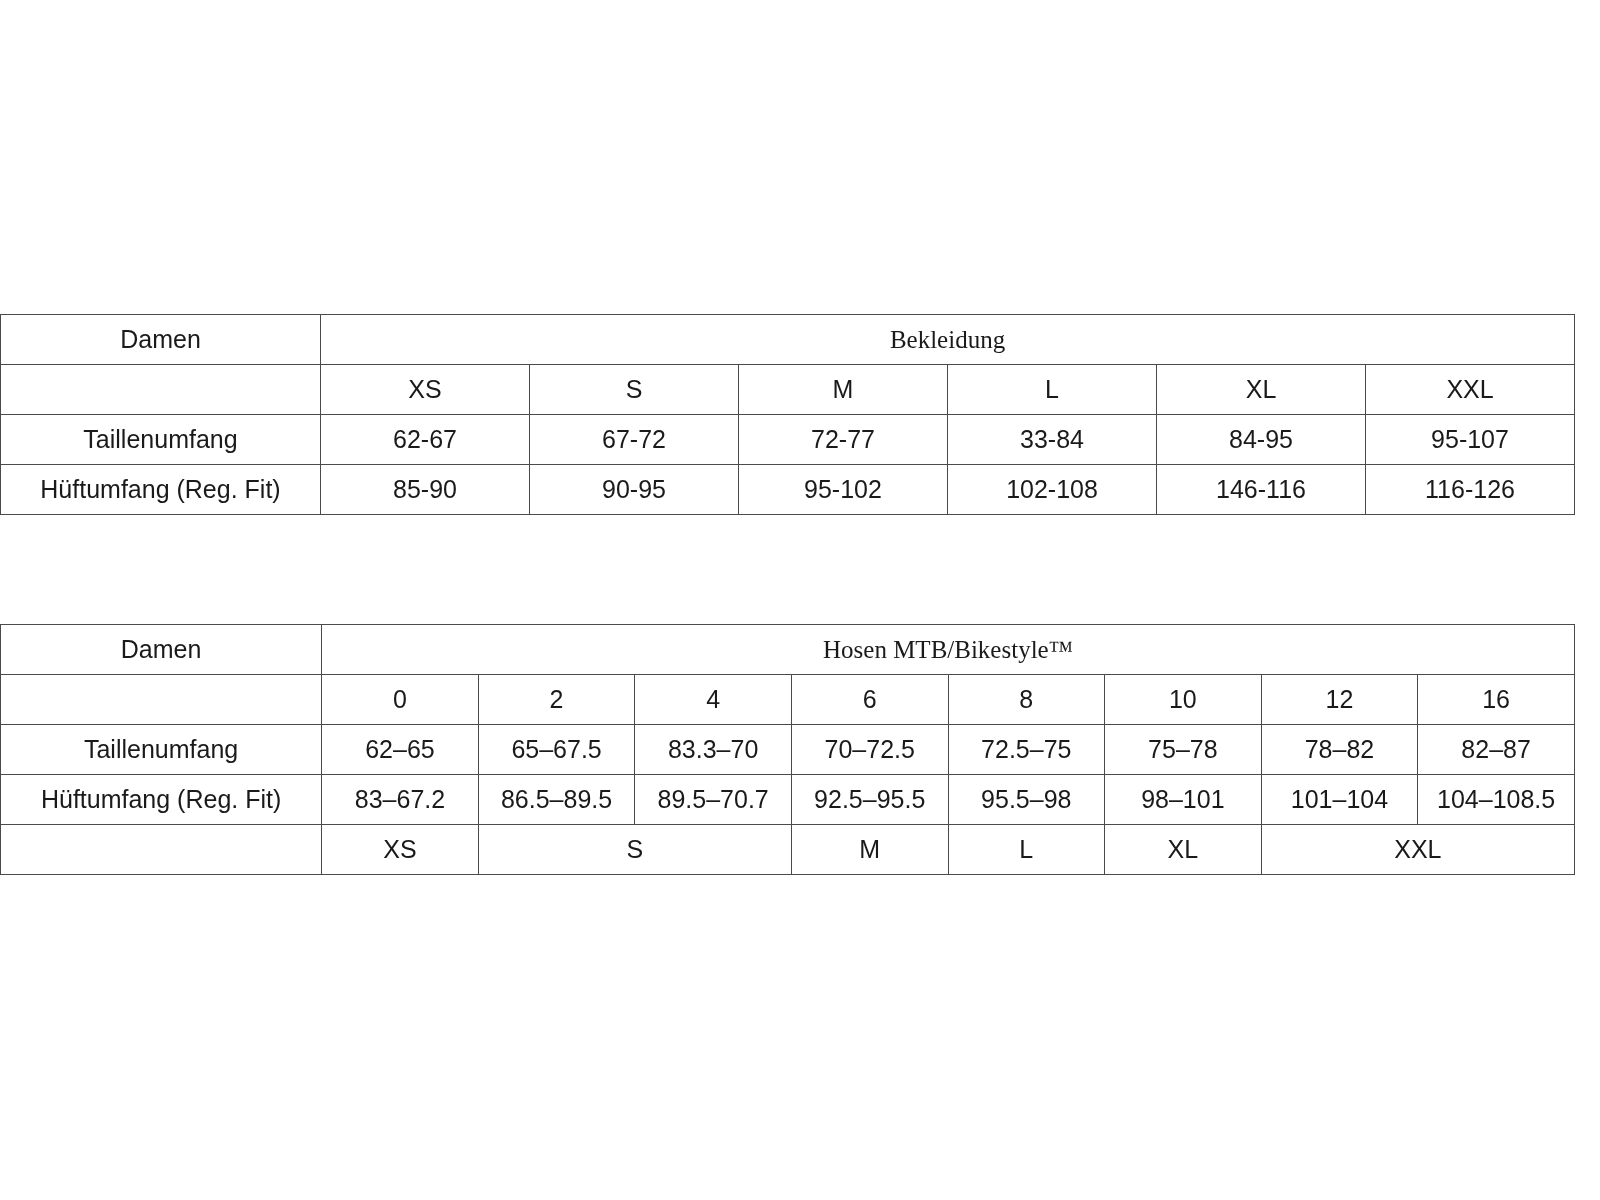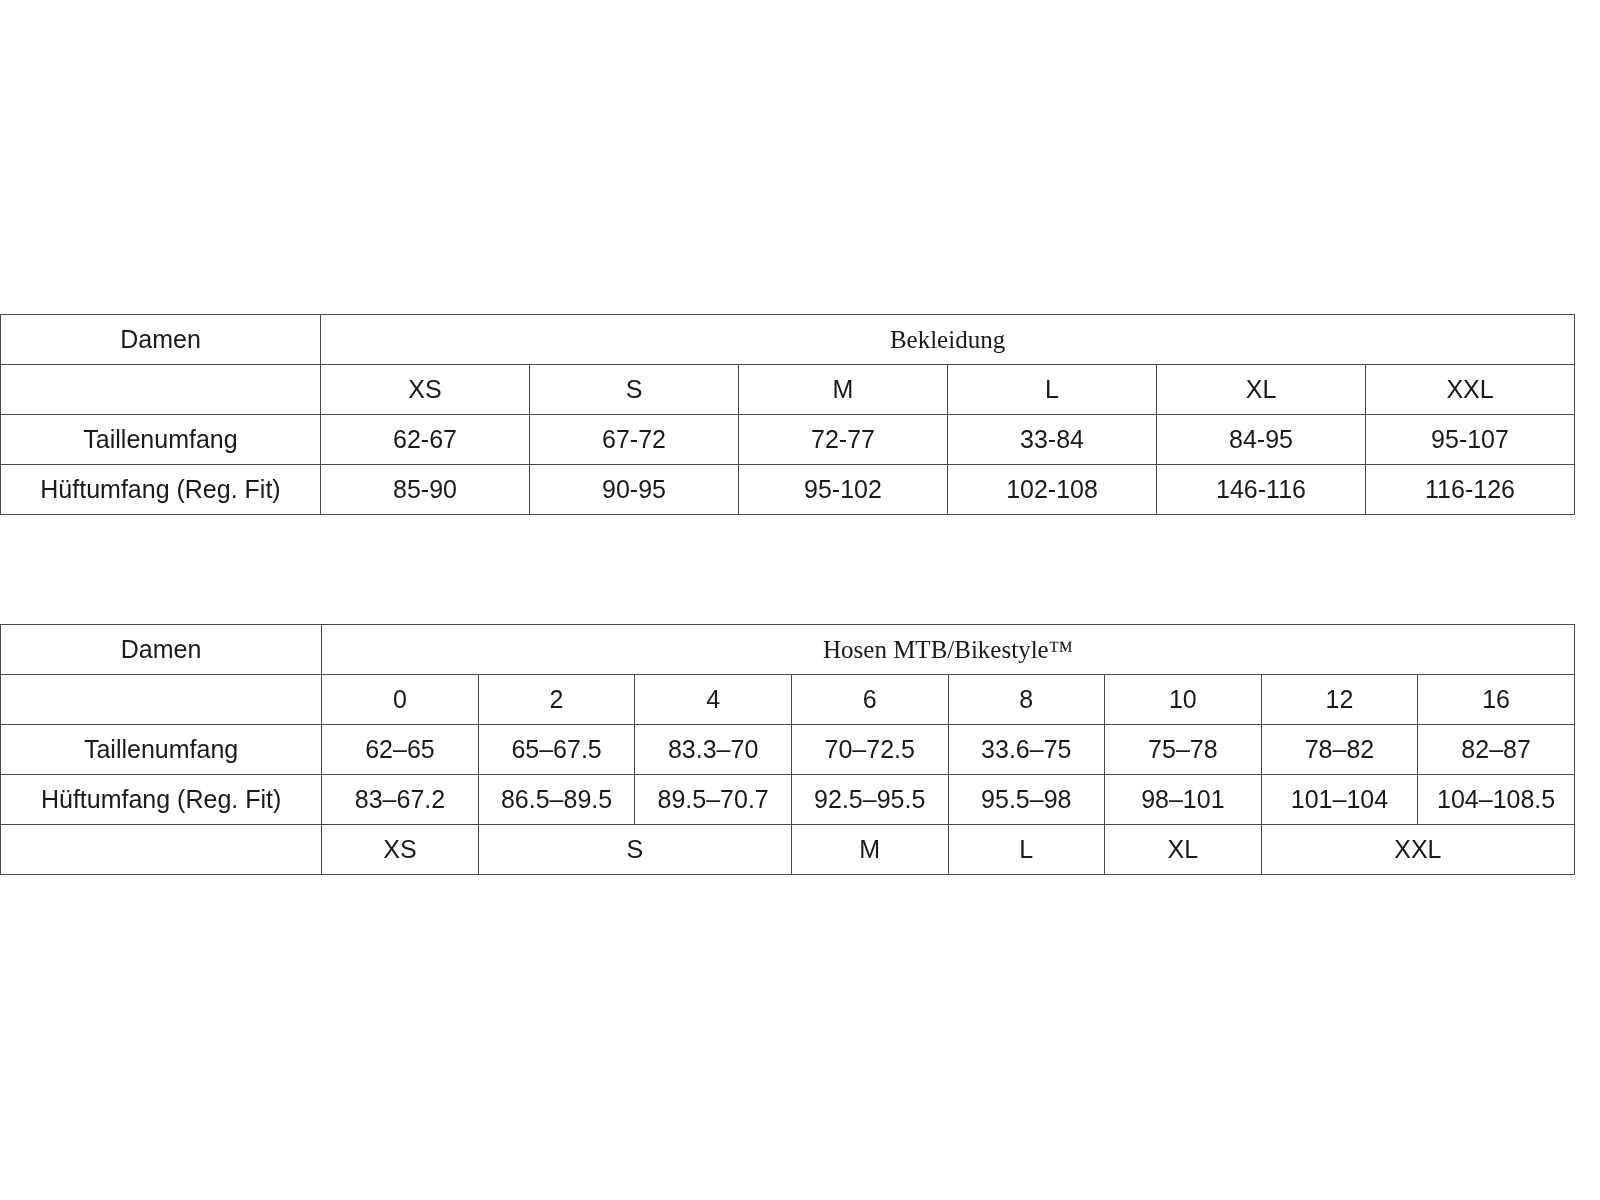--- a/index.html
+++ b/index.html
@@ -185,21 +185,21 @@
           <td class="sizehdr">10</td>
           <td class="sizehdr">12</td>
           <td class="sizehdr">16</td>
         </tr>
         <tr>
           <td class="rowlabel">Taillenumfang</td>
           <td>62–65</td>
           <td>65–67.5</td>
           <td>83.3–70</td>
           <td>70–72.5</td>
-          <td>33.6–75</td>
+          <td>72.5–75</td>
           <td>75–78</td>
           <td>78–82</td>
           <td>82–87</td>
         </tr>
         <tr>
           <td class="rowlabel">Hüftumfang (Reg. Fit)</td>
           <td>83–67.2</td>
           <td>86.5–89.5</td>
           <td>89.5–70.7</td>
           <td>92.5–95.5</td>

